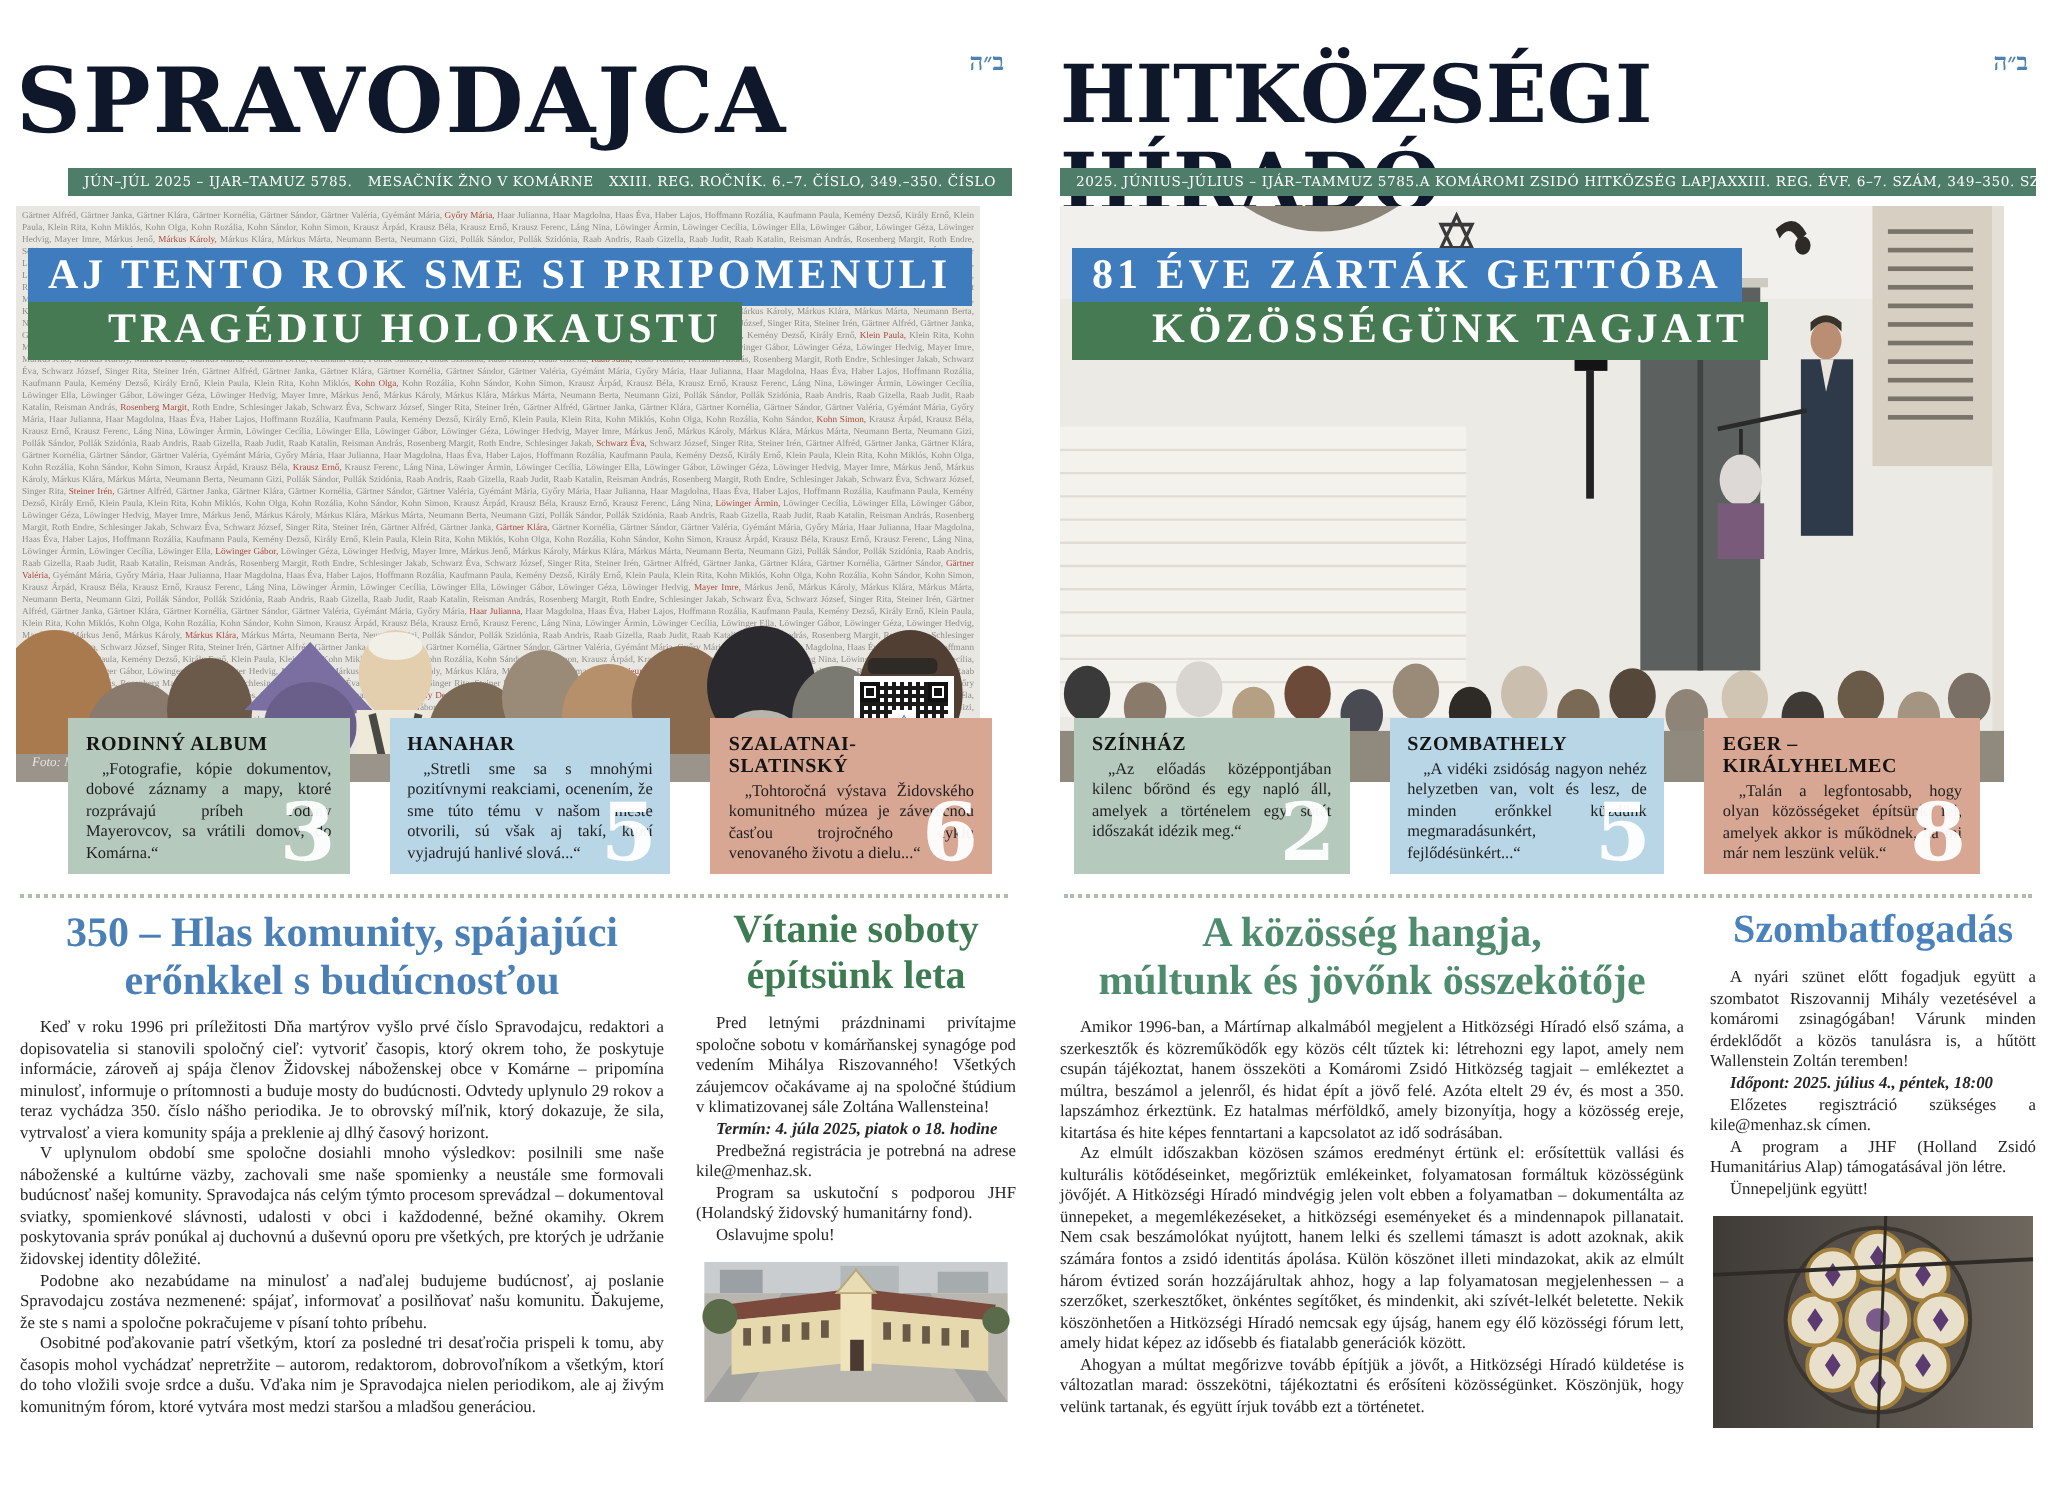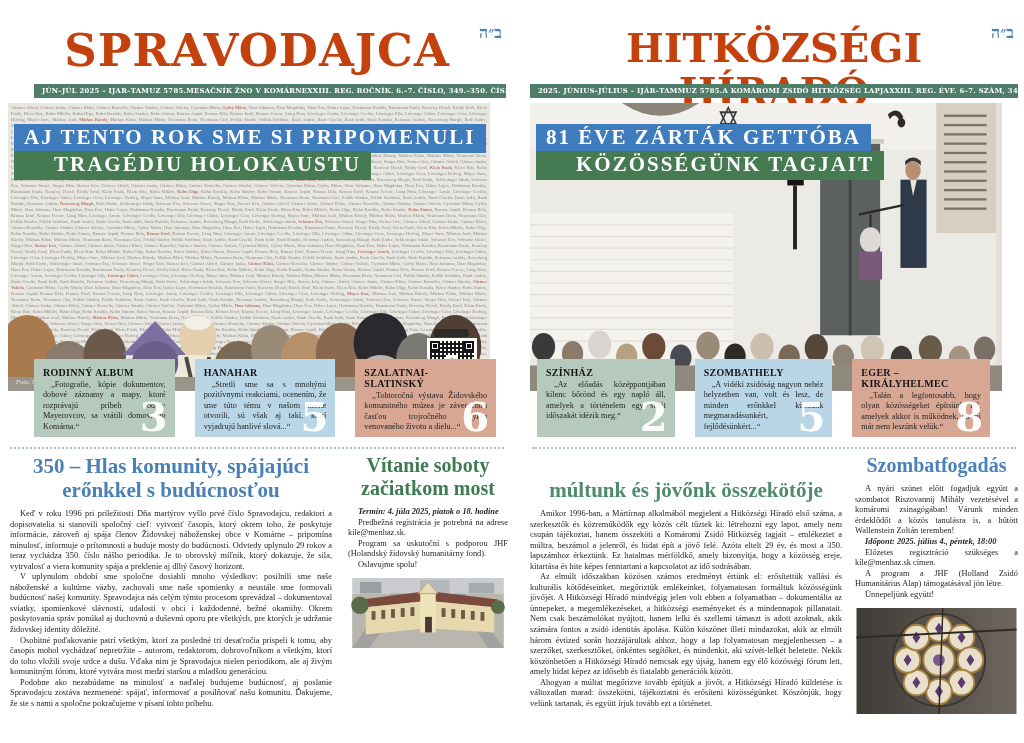--- a/index.html
+++ b/index.html
@@ -2,29 +2,29 @@
 <html><head>
 <meta charset="utf-8">
 <style>
   html,body{margin:0;padding:0;background:#fff;}
   .sheet{position:relative;width:1024px;height:743px;background:#ffffff;overflow:hidden;
          font-family:"Liberation Serif",serif;color:#262626;}
   .page{position:absolute;top:0;height:743px;}
   #pageL{left:8px;width:498px;}
   #pageR{left:530px;width:488px;}
 
-  .hebrew{position:absolute;top:24px;right:4px;font-size:16px;font-weight:bold;color:#4d82b5;}
-  .mast{position:absolute;top:26px;left:0;right:0;margin:0;text-align:center;
-        font-family:"DejaVu Serif",serif;font-weight:bold;color:#c2410c;line-height:1.1;}
+  .hebrew{position:absolute;top:24px;right:4px;font-size:12px;font-weight:bold;color:#4d82b5;}
+  .mast{position:absolute;top:26px;left:0;right:0;margin:0;
+        font-family:"DejaVu Serif",serif;font-weight:bold;color:#0f172a;line-height:1.1;}
   #pageL .mast{font-size:45px;letter-spacing:1px;}
   #pageR .mast{font-size:40px;letter-spacing:0;}
 
   .issuebar{position:absolute;top:84px;height:14px;background:#4e7e6a;color:#fff;
             display:flex;justify-content:space-between;align-items:center;padding:0 8px;
-            font-family:"DejaVu Serif",serif;font-size:6.8px;font-weight:bold;letter-spacing:.3px;white-space:nowrap;}
+            font-family:"DejaVu Serif",serif;font-size:6.8px;font-weight:normal;letter-spacing:.3px;white-space:nowrap;}
   #pageL .issuebar{left:26px;right:0;}
   #pageR .issuebar{left:0;right:0;}
 
   .hero{position:absolute;top:103px;left:0;right:16px;height:288px;overflow:hidden;background:#e9e7e2;}
   .names{position:absolute;inset:0;padding:2px 3px;font-size:4.6px;line-height:6px;color:#8f8d89;
          text-align:justify;overflow:hidden;}
   .names .nred{color:#a34d3f;}
   .heroimg{position:absolute;inset:0;width:100%;height:100%;}
   .crowdsvg{position:absolute;left:0;bottom:0;width:100%;height:132px;}
 
@@ -149,27 +149,28 @@
       </div>
     </div>
 
     <div class="dotline"></div>
 
     <div class="article">
       <h2><span>350 – Hlas komunity, spájajúci</span><br>
         <span>erőnkkel s budúcnosťou</span></h2>
       <p>Keď v roku 1996 pri príležitosti Dňa martýrov vyšlo prvé číslo Spravodajcu, redaktori a dopisovatelia si stanovili spoločný cieľ: vytvoriť časopis, ktorý okrem toho, že poskytuje informácie, zároveň aj spája členov Židovskej náboženskej obce v Komárne – pripomína minulosť, informuje o prítomnosti a buduje mosty do budúcnosti. Odvtedy uplynulo 29 rokov a teraz vychádza 350. číslo nášho periodika. Je to obrovský míľnik, ktorý dokazuje, že sila, vytrvalosť a viera komunity spája a preklenie aj dlhý časový horizont.</p>
       <p>V uplynulom období sme spoločne dosiahli mnoho výsledkov: posilnili sme naše náboženské a kultúrne väzby, zachovali sme naše spomienky a neustále sme formovali budúcnosť našej komunity. Spravodajca nás celým týmto procesom sprevádzal – dokumentoval sviatky, spomienkové slávnosti, udalosti v obci i každodenné, bežné okamihy. Okrem poskytovania správ ponúkal aj duchovnú a duševnú oporu pre všetkých, pre ktorých je udržanie židovskej identity dôležité.</p>
+      <p>Podobne ako nezabúdame na minulosť a naďalej budujeme budúcnosť, aj poslanie Spravodajcu zostáva nezmenené: spájať, informovať a posilňovať našu komunitu. Ďakujeme, že ste s nami a spoločne pokračujeme v písaní tohto príbehu.</p>
       <p>Osobitné poďakovanie patrí všetkým, ktorí za posledné tri desaťročia prispeli k tomu, aby časopis mohol vychádzať nepretržite – autorom, redaktorom, dobrovoľníkom a všetkým, ktorí do toho vložili svoje srdce a dušu. Vďaka nim je Spravodajca nielen periodikom, ale aj živým komunitným fórom, ktoré vytvára most medzi staršou a mladšou generáciou.</p>
-      <p>Podobne ako nezabúdame na minulosť a naďalej budujeme budúcnosť, aj poslanie Spravodajcu zostáva nezmenené: spájať, informovať a posilňovať našu komunitu. Ďakujeme, že ste s nami a spoločne pokračujeme v písaní tohto príbehu.</p>
     </div>
 
     <aside class="side">
       <h3><span>Vítanie soboty</span><br>
-        <span>začiatkom most</span></h3>
+        <span>építsünk leta</span></h3>
+      <p>Pred letnými prázdninami privítajme spoločne sobotu v komárňanskej synagóge pod vedením Mihálya Riszovanného! Všetkých záujemcov očakávame aj na spoločné štúdium v klimatizovanej sále Zoltána Wallensteina!</p>
       <p class="pbold">Termín: 4. júla 2025, piatok o 18. hodine</p>
       <p>Predbežná registrácia je potrebná na adrese kile@menhaz.sk.</p>
       <p>Program sa uskutoční s podporou JHF (Holandský židovský humanitárny fond).</p>
       <p>Oslavujme spolu!</p>
       <svg class="sidephoto" viewBox="0 0 156 72" height="70">
         <rect width="156" height="16" fill="#c9cdd0"></rect>
         <rect x="8" y="4" width="22" height="12" fill="#9aa0a4"></rect>
           <rect x="70" y="2" width="30" height="14" fill="#b3b8ba"></rect>
           <rect x="120" y="5" width="26" height="11" fill="#a6abad"></rect>
         <rect y="16" width="156" height="56" fill="#b9b6b0"></rect>
@@ -297,21 +298,21 @@
       <div class="teaser t-salmon">
         <h4>EGER – KIRÁLYHELMEC</h4>
         <p>„Talán a legfontosabb, hogy olyan közösségeket építsünk fel, amelyek akkor is működnek, ha mi már nem leszünk velük.“</p>
         <div class="pagenum">8</div>
       </div>
     </div>
 
     <div class="dotline"></div>
 
     <div class="article">
-      <h2><br>
+      <h2><span>A közösség hangja,</span><br>
         <span>múltunk és jövőnk összekötője</span></h2>
       <p>Amikor 1996-ban, a Mártírnap alkalmából megjelent a Hitközségi Híradó első száma, a szerkesztők és közreműködők egy közös célt tűztek ki: létrehozni egy lapot, amely nem csupán tájékoztat, hanem összeköti a Komáromi Zsidó Hitközség tagjait – emlékeztet a múltra, beszámol a jelenről, és hidat épít a jövő felé. Azóta eltelt 29 év, és most a 350. lapszámhoz érkeztünk. Ez hatalmas mérföldkő, amely bizonyítja, hogy a közösség ereje, kitartása és hite képes fenntartani a kapcsolatot az idő sodrásában.</p>
       <p>Az elmúlt időszakban közösen számos eredményt értünk el: erősítettük vallási és kulturális kötődéseinket, megőriztük emlékeinket, folyamatosan formáltuk közösségünk jövőjét. A Hitközségi Híradó mindvégig jelen volt ebben a folyamatban – dokumentálta az ünnepeket, a megemlékezéseket, a hitközségi eseményeket és a mindennapok pillanatait. Nem csak beszámolókat nyújtott, hanem lelki és szellemi támaszt is adott azoknak, akik számára fontos a zsidó identitás ápolása. Külön köszönet illeti mindazokat, akik az elmúlt három évtized során hozzájárultak ahhoz, hogy a lap folyamatosan megjelenhessen – a szerzőket, szerkesztőket, önkéntes segítőket, és mindenkit, aki szívét-lelkét beletette. Nekik köszönhetően a Hitközségi Híradó nemcsak egy újság, hanem egy élő közösségi fórum lett, amely hidat képez az idősebb és fiatalabb generációk között.</p>
       <p>Ahogyan a múltat megőrizve tovább építjük a jövőt, a Hitközségi Híradó küldetése is változatlan marad: összekötni, tájékoztatni és erősíteni közösségünket. Köszönjük, hogy velünk tartanak, és együtt írjuk tovább ezt a történetet.</p>
     </div>
 
     <aside class="side">
       <h3><span>Szombatfogadás</span></h3>
       <p>A nyári szünet előtt fogadjuk együtt a szombatot Riszovannij Mihály vezetésével a komáromi zsinagógában! Várunk minden érdeklődőt a közös tanulásra is, a hűtött Wallenstein Zoltán teremben!</p>
       <p class="pbold">Időpont: 2025. július 4., péntek, 18:00</p>

